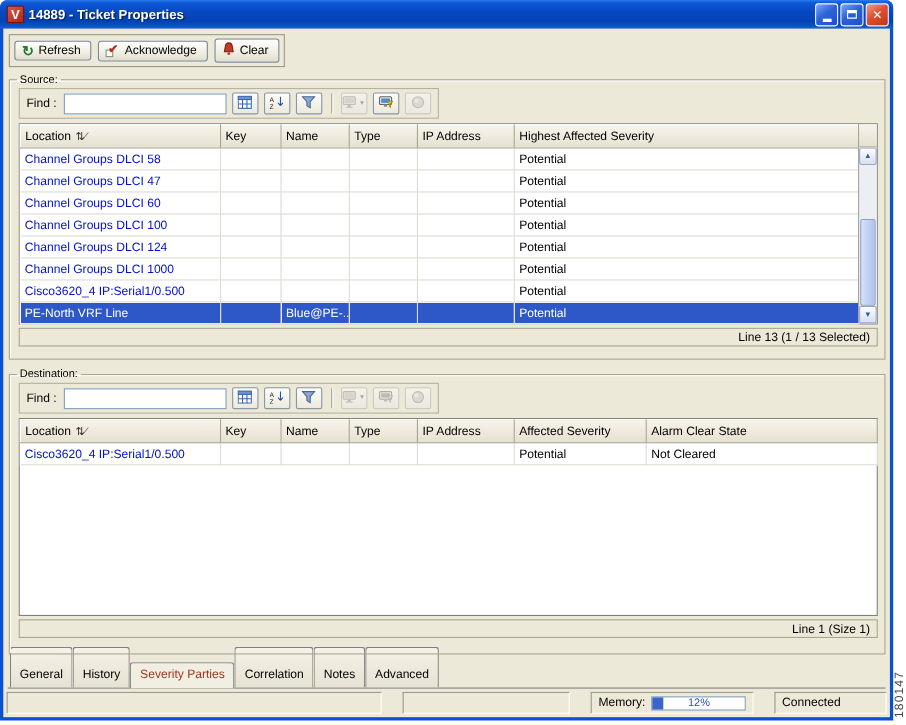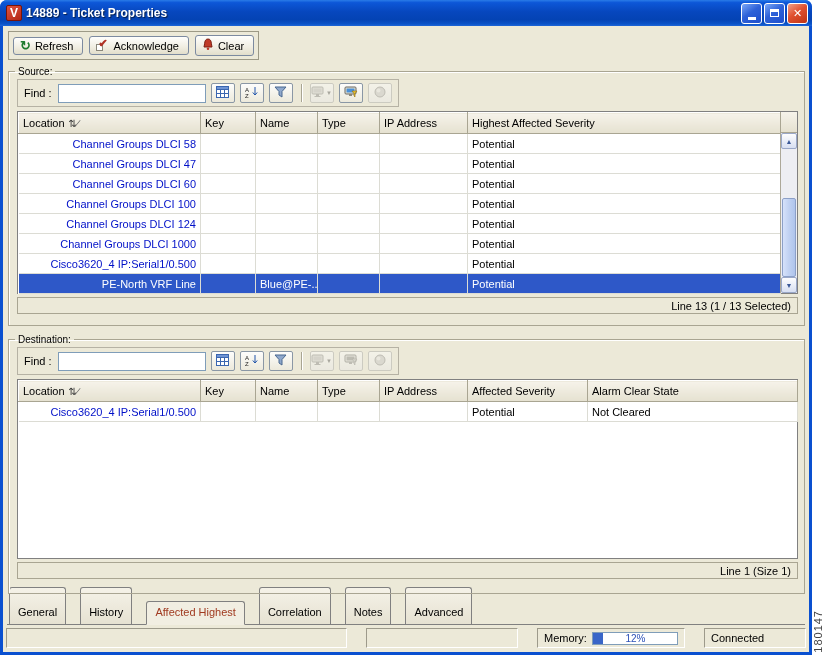--- a/index.html
+++ b/index.html
@@ -122,21 +122,21 @@
     background: linear-gradient(180deg,#F6F3EA,#E5E1D0);
     border-top: 1px solid #fff; border-left: 1px solid #fff;
     border-right: 1px solid #A9A592; border-bottom: 1px solid #A9A592;
     overflow: hidden; white-space: nowrap;
   }
   .grid td {
     height: 20px; padding: 1px 4px; font-size: 11px;
     border-right: 1px solid #DCDCD4; border-bottom: 1px solid #DCDCD4;
     overflow: hidden; white-space: nowrap; background: #fff;
   }
-  .grid td.loc { color: #0010C8; text-align: right; }
+  .grid td.loc { color: #0010C8; }
   .grid tr.selected td { background: #2E58C8; color: #fff; }
   .grid tr.selected td.loc { color: #fff; }
   .sort-glyphs { color: #333; font-size: 10px; margin-left: 4px; }
   .sort-order { color: #555; font-style: italic; }
 
   
   .sb-corner {
     position: absolute; top: 0; right: 0; width: 17px; height: 21px;
     background: linear-gradient(180deg,#F6F3EA,#E5E1D0);
     border-bottom: 1px solid #A9A592; border-left: 1px solid #A9A592;
@@ -167,21 +167,21 @@
     text-align: right; padding: 2px 6px; font-size: 11px;
   }
 
   
   .tabs {
     display: flex; align-items: flex-end;
     height: 24px; margin: 7px 4px 0 4px; padding-left: 2px;
     border-bottom: 1px solid #808080;
   }
   .tab {
-    height: 19px; padding: 18px 8px; margin-right: 14px;
+    height: 19px; padding: 18px 8px; margin-right: 0;
     border: 1px solid #808080; border-bottom: none;
     border-radius: 3px 3px 0 0;
     background: linear-gradient(180deg,#F5F2E8,#E6E2D2);
     white-space: nowrap; cursor: default;
   }
   .tab.active {
     height: 23px; margin-bottom: -1px; padding-top: 4px;
     background: #F1EEE2; border-bottom: 1px solid #F1EEE2;
     color: #A03A20;
   }
@@ -533,21 +533,21 @@
         </table>
       </div>
 
       <div class="grid-status">Line 1 (Size 1)</div>
     </fieldset>
 
     
     <div class="tabs">
       <div class="tab">General</div>
       <div class="tab">History</div>
-      <div class="tab active">Affected Highest</div>
+      <div class="tab active">Severity Parties</div>
       <div class="tab">Correlation</div>
       <div class="tab">Notes</div>
       <div class="tab">Advanced</div>
     </div>
 
     
     <div class="statusbar">
       <div class="sb-cell sb-c1"></div>
       <div class="sb-cell sb-c2"></div>
       <div class="sb-cell sb-c3">

